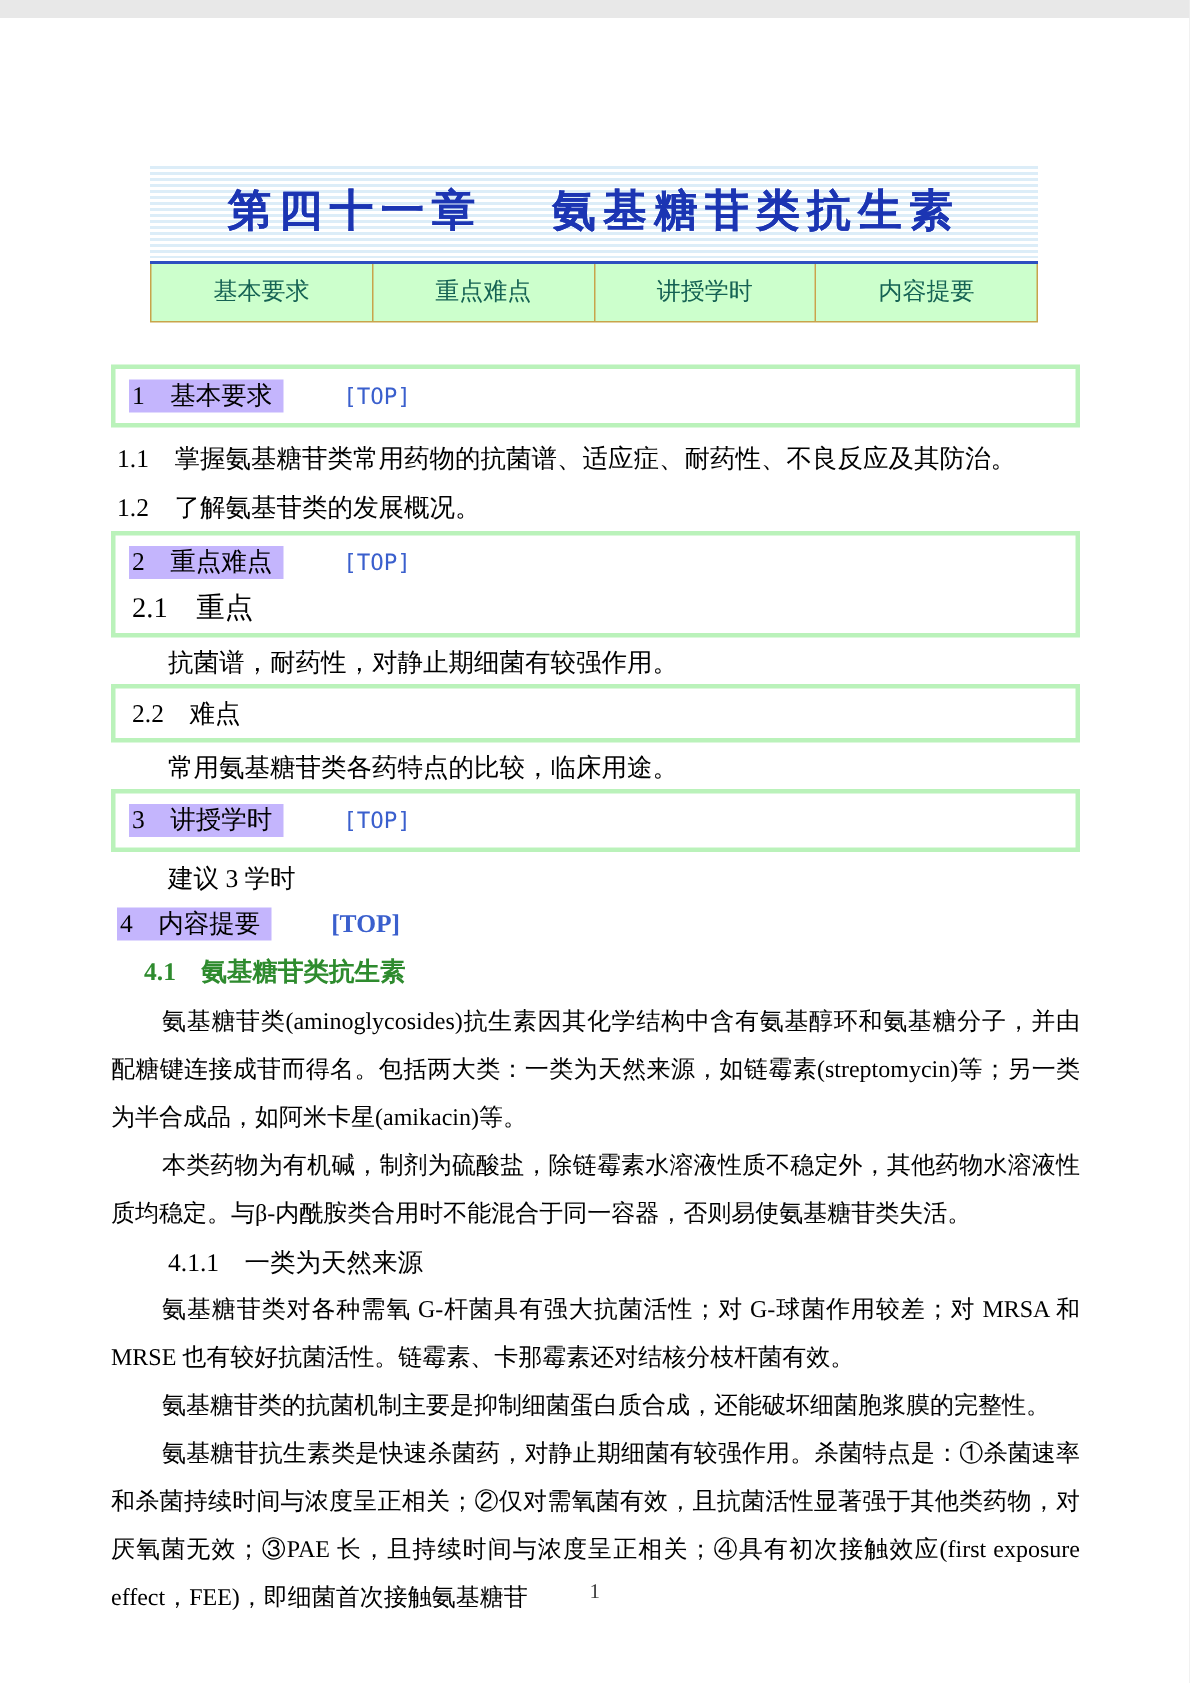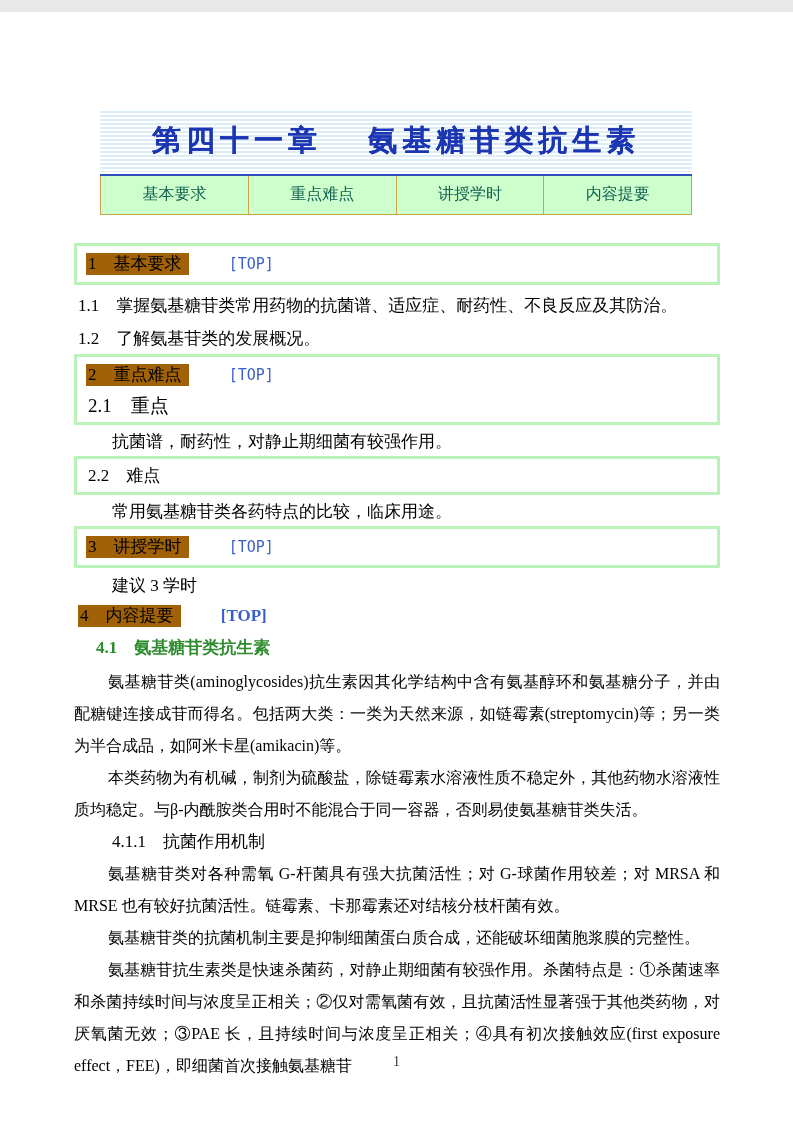--- a/index.html
+++ b/index.html
@@ -33,21 +33,21 @@
 
   .content { margin:0 73px 0 74px; }
 
   .sec-box { border:3px solid #baf2ba; background:#fff; padding:6px 9px; }
   .box-1 { margin-top:28px; }
   .box-2 { margin-top:5px; }
   .box-3 { margin-top:4px; }
   .box-4 { margin-top:4px; }
 
   .sec-head { font-size:17px; line-height:24px; }
-  .hl { background:#a16207; padding:1px 7px 2px 2px; }
+  .hl { background:#c4b5fd; padding:1px 7px 2px 2px; }
   .top-link {
     margin-left:36px; color:#3a5fcd; text-decoration:none;
     font-family:"DejaVu Sans Mono","Liberation Mono",monospace; font-size:15px;
     cursor:pointer;
   }
   .top-link-bold {
     font-family:"Liberation Serif","DejaVu Serif",serif;
     font-weight:bold; font-size:17px;
   }
   .sub-line { font-size:19px; line-height:21px; margin-top:8px; padding-left:2px; }
@@ -128,21 +128,21 @@
 
     <div class="sec4-head">
       <span class="hl">4　内容提要</span>
       <a class="top-link top-link-bold">[TOP]</a>
     </div>
 
     <div class="green-head">4.1　氨基糖苷类抗生素</div>
 
     <p class="para para-first">氨基糖苷类(aminoglycosides)抗生素因其化学结构中含有氨基醇环和氨基糖分子，并由配糖键连接成苷而得名。包括两大类：一类为天然来源，如链霉素(streptomycin)等；另一类为半合成品，如阿米卡星(amikacin)等。</p>
     <p class="para">本类药物为有机碱，制剂为硫酸盐，除链霉素水溶液性质不稳定外，其他药物水溶液性质均稳定。与β-内酰胺类合用时不能混合于同一容器，否则易使氨基糖苷类失活。</p>
-    <div class="sub-sub">4.1.1　抗菌作用机制</div>
+    <div class="sub-sub">4.1.1　一类为天然来源</div>
     <p class="para">氨基糖苷类对各种需氧 G-杆菌具有强大抗菌活性；对 G-球菌作用较差；对 MRSA 和 MRSE 也有较好抗菌活性。链霉素、卡那霉素还对结核分枝杆菌有效。</p>
     <p class="para">氨基糖苷类的抗菌机制主要是抑制细菌蛋白质合成，还能破坏细菌胞浆膜的完整性。</p>
     <p class="para">氨基糖苷抗生素类是快速杀菌药，对静止期细菌有较强作用。杀菌特点是：①杀菌速率和杀菌持续时间与浓度呈正相关；②仅对需氧菌有效，且抗菌活性显著强于其他类药物，对厌氧菌无效；③PAE 长，且持续时间与浓度呈正相关；④具有初次接触效应(first exposure effect，FEE)，即细菌首次接触氨基糖苷</p>
 
   </div>
 
   <div class="footer">1</div>
 
 </div>
 

